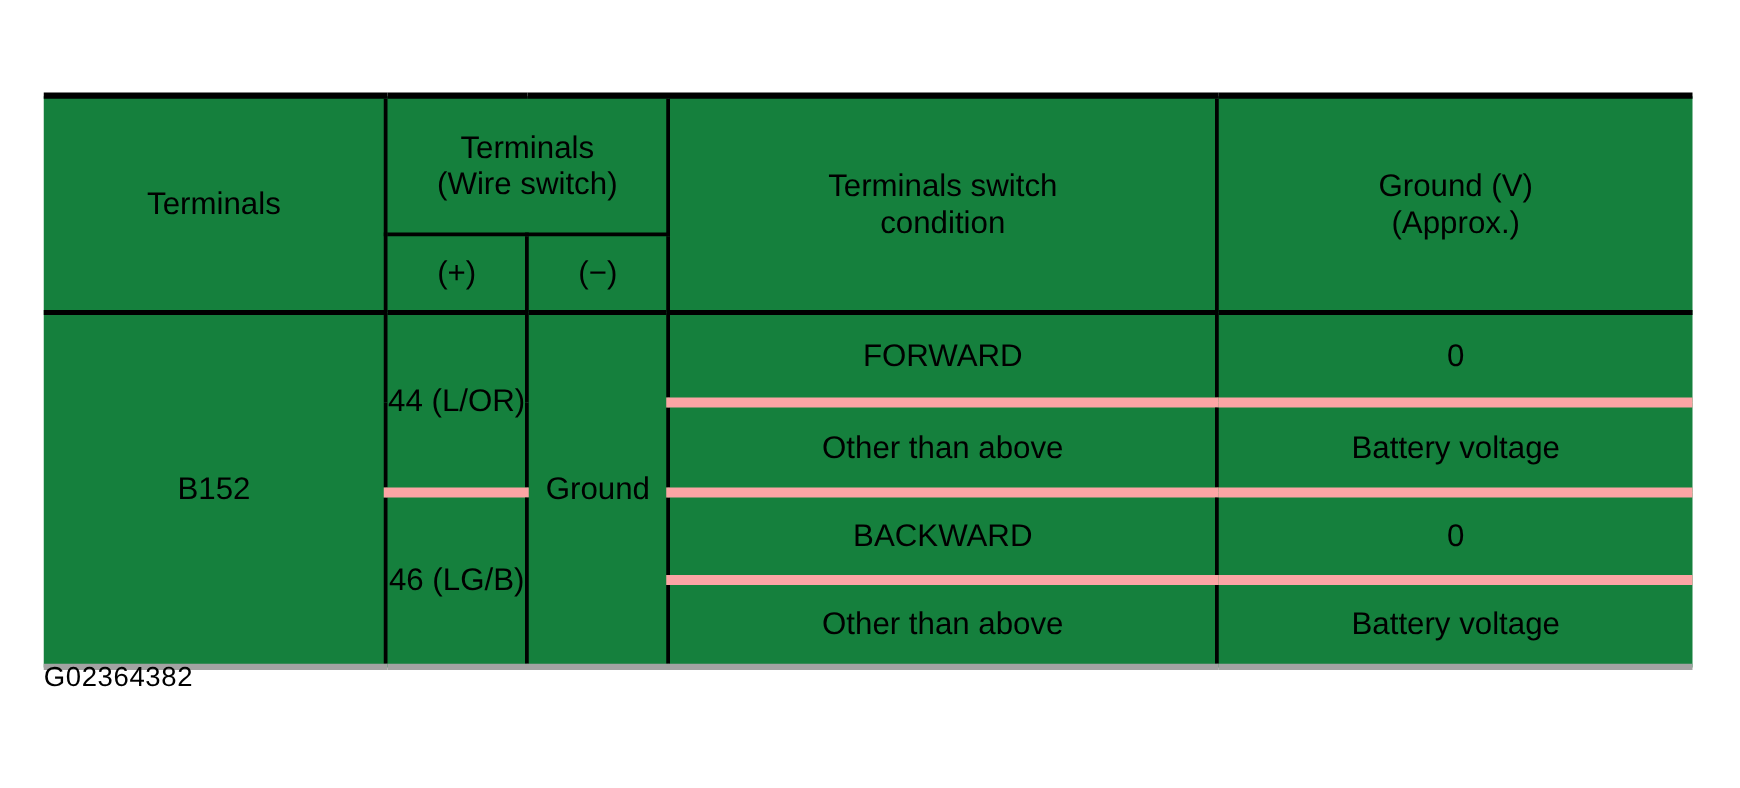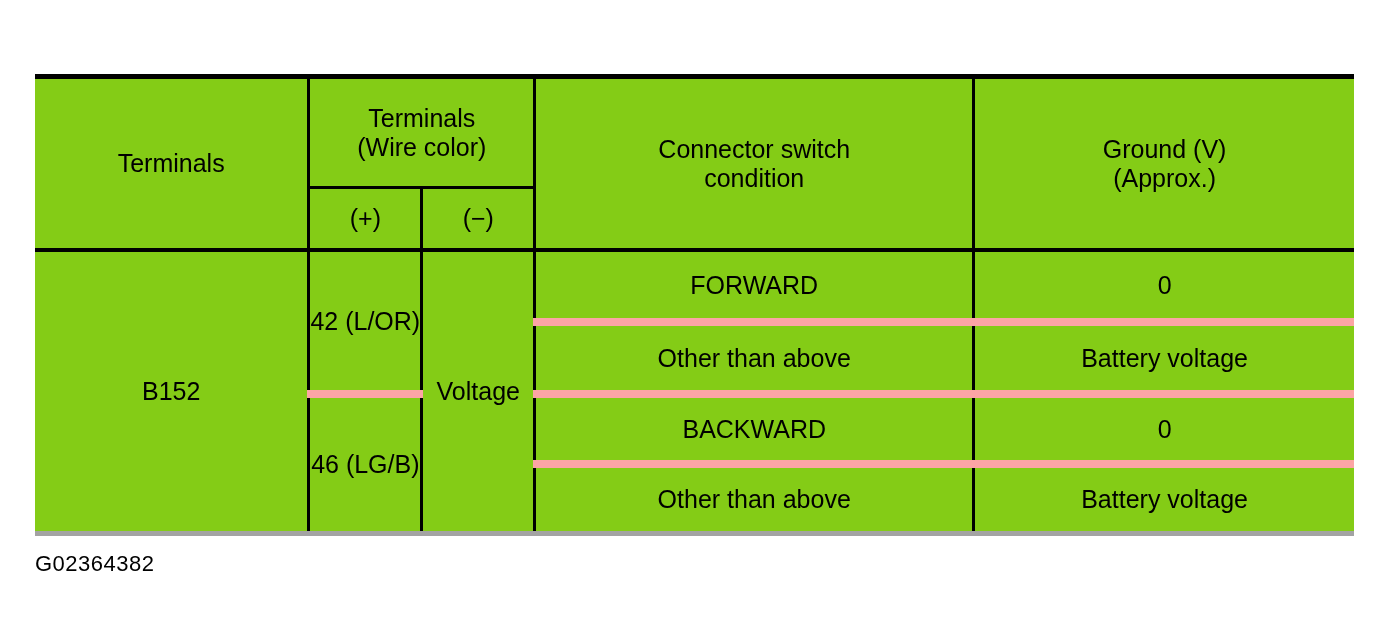--- a/index.html
+++ b/index.html
@@ -36,21 +36,21 @@
     table-layout: fixed;
     font-size: 25px;
     line-height: 1.16;
   }
 
   table.spec td {
     padding: 0;
     text-align: center;
     vertical-align: middle;
     color: #000;
-    background: #84cc16;
+    background: #15803d;
   }
 
   
   .c1 { width: 230px; }
   .c2 { width: 213px; }
   .c3 { width: 188px; }
   .c4 { width: 368px; }
   .c5 { width: 320px; }
 
   
@@ -74,65 +74,65 @@
   .b-row4 { height: 63px; }
 
   .cond-cell {
     text-align: left;
     padding-left: 20px;
   }
 
   .caption {
     position: absolute;
     left: 35px;
-    top: 551px;
+    top: 529px;
     font-size: 22px;
     letter-spacing: 0.5px;
     color: #000;
   }
 </style>
 </head>
 <body>
 
 <div class="page">
 
   <div class="table-wrap">
     <table class="spec">
       <tbody>
 
         <tr>
           <td class="c1 rule-thick-top rule-head-bottom vr-right" rowspan="2">Terminals</td>
 
           <td class="c2 c3 rule-thick-top rule-mid-bottom vr-right h-terminals" colspan="2">
             <span>Terminals</span><br>
-            <span>(Wire color)</span>
+            <span>(Wire switch)</span>
           </td>
 
           <td class="c4 rule-thick-top rule-head-bottom vr-right" rowspan="2">
-            <span>Connector switch</span><br>
+            <span>Terminals switch</span><br>
             <span>condition</span>
           </td>
 
           <td class="c5 rule-thick-top rule-head-bottom" rowspan="2">
             <span>Ground (V)</span><br>
             <span>(Approx.)</span>
           </td>
         </tr>
 
         <tr>
           <td class="c2 rule-head-bottom vr-right h-signs">(+)</td>
           <td class="c3 rule-head-bottom vr-right h-signs">(−)</td>
         </tr>
 
         <tr>
           <td class="c1 rule-thick-bottom vr-right b-row1" rowspan="4">B152</td>
 
-          <td class="c2 rule-thin-bottom vr-right" rowspan="2">42 (L/OR)</td>
+          <td class="c2 rule-thin-bottom vr-right" rowspan="2">44 (L/OR)</td>
 
-          <td class="c3 rule-thick-bottom vr-right" rowspan="4">Voltage</td>
+          <td class="c3 rule-thick-bottom vr-right" rowspan="4">Ground</td>
 
           <td class="c4 cond-cell rule-thin-bottom vr-right b-row1">FORWARD</td>
 
           <td class="c5 rule-thin-bottom b-row1">0</td>
         </tr>
 
         <tr>
           <td class="c4 cond-cell rule-thin-bottom vr-right b-row2">Other than above</td>
           <td class="c5 rule-thin-bottom b-row2">Battery voltage</td>
         </tr>

